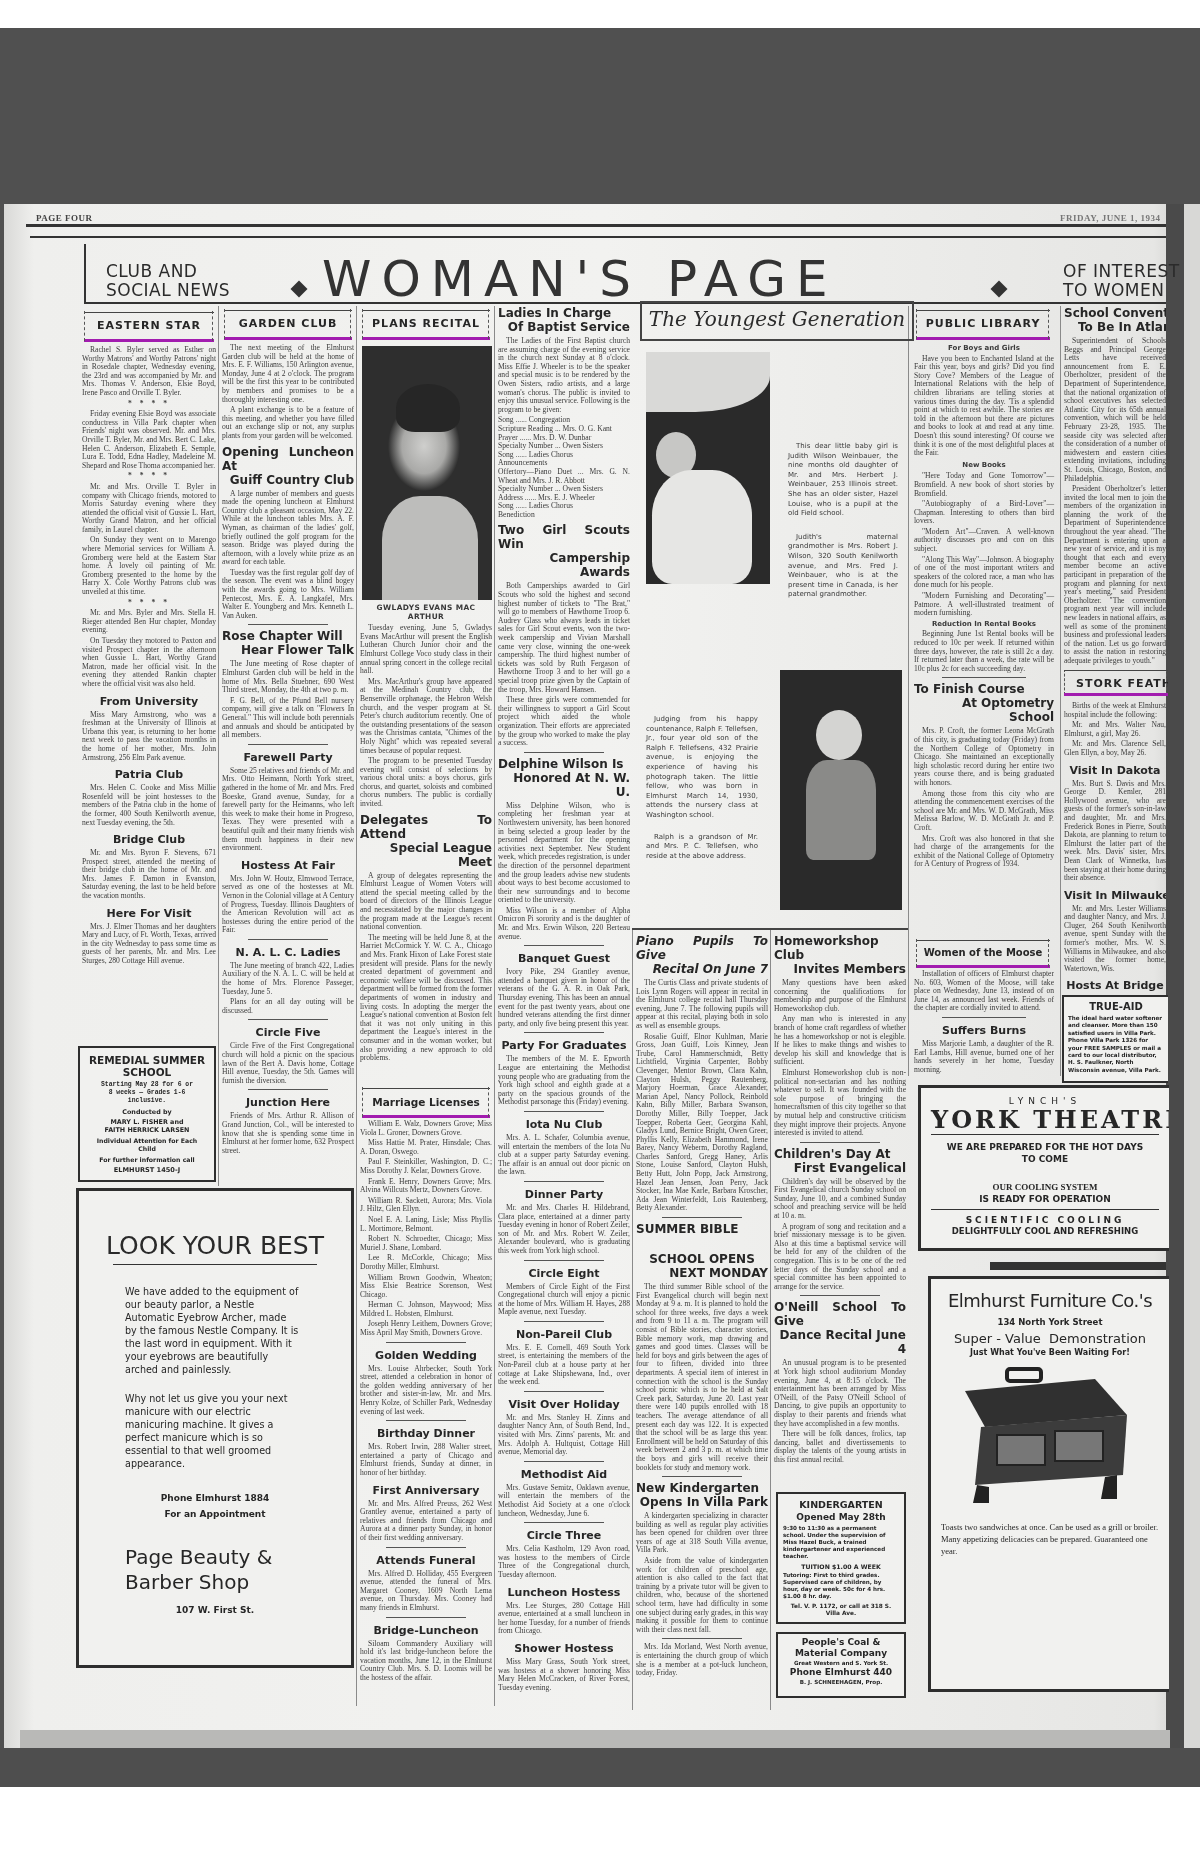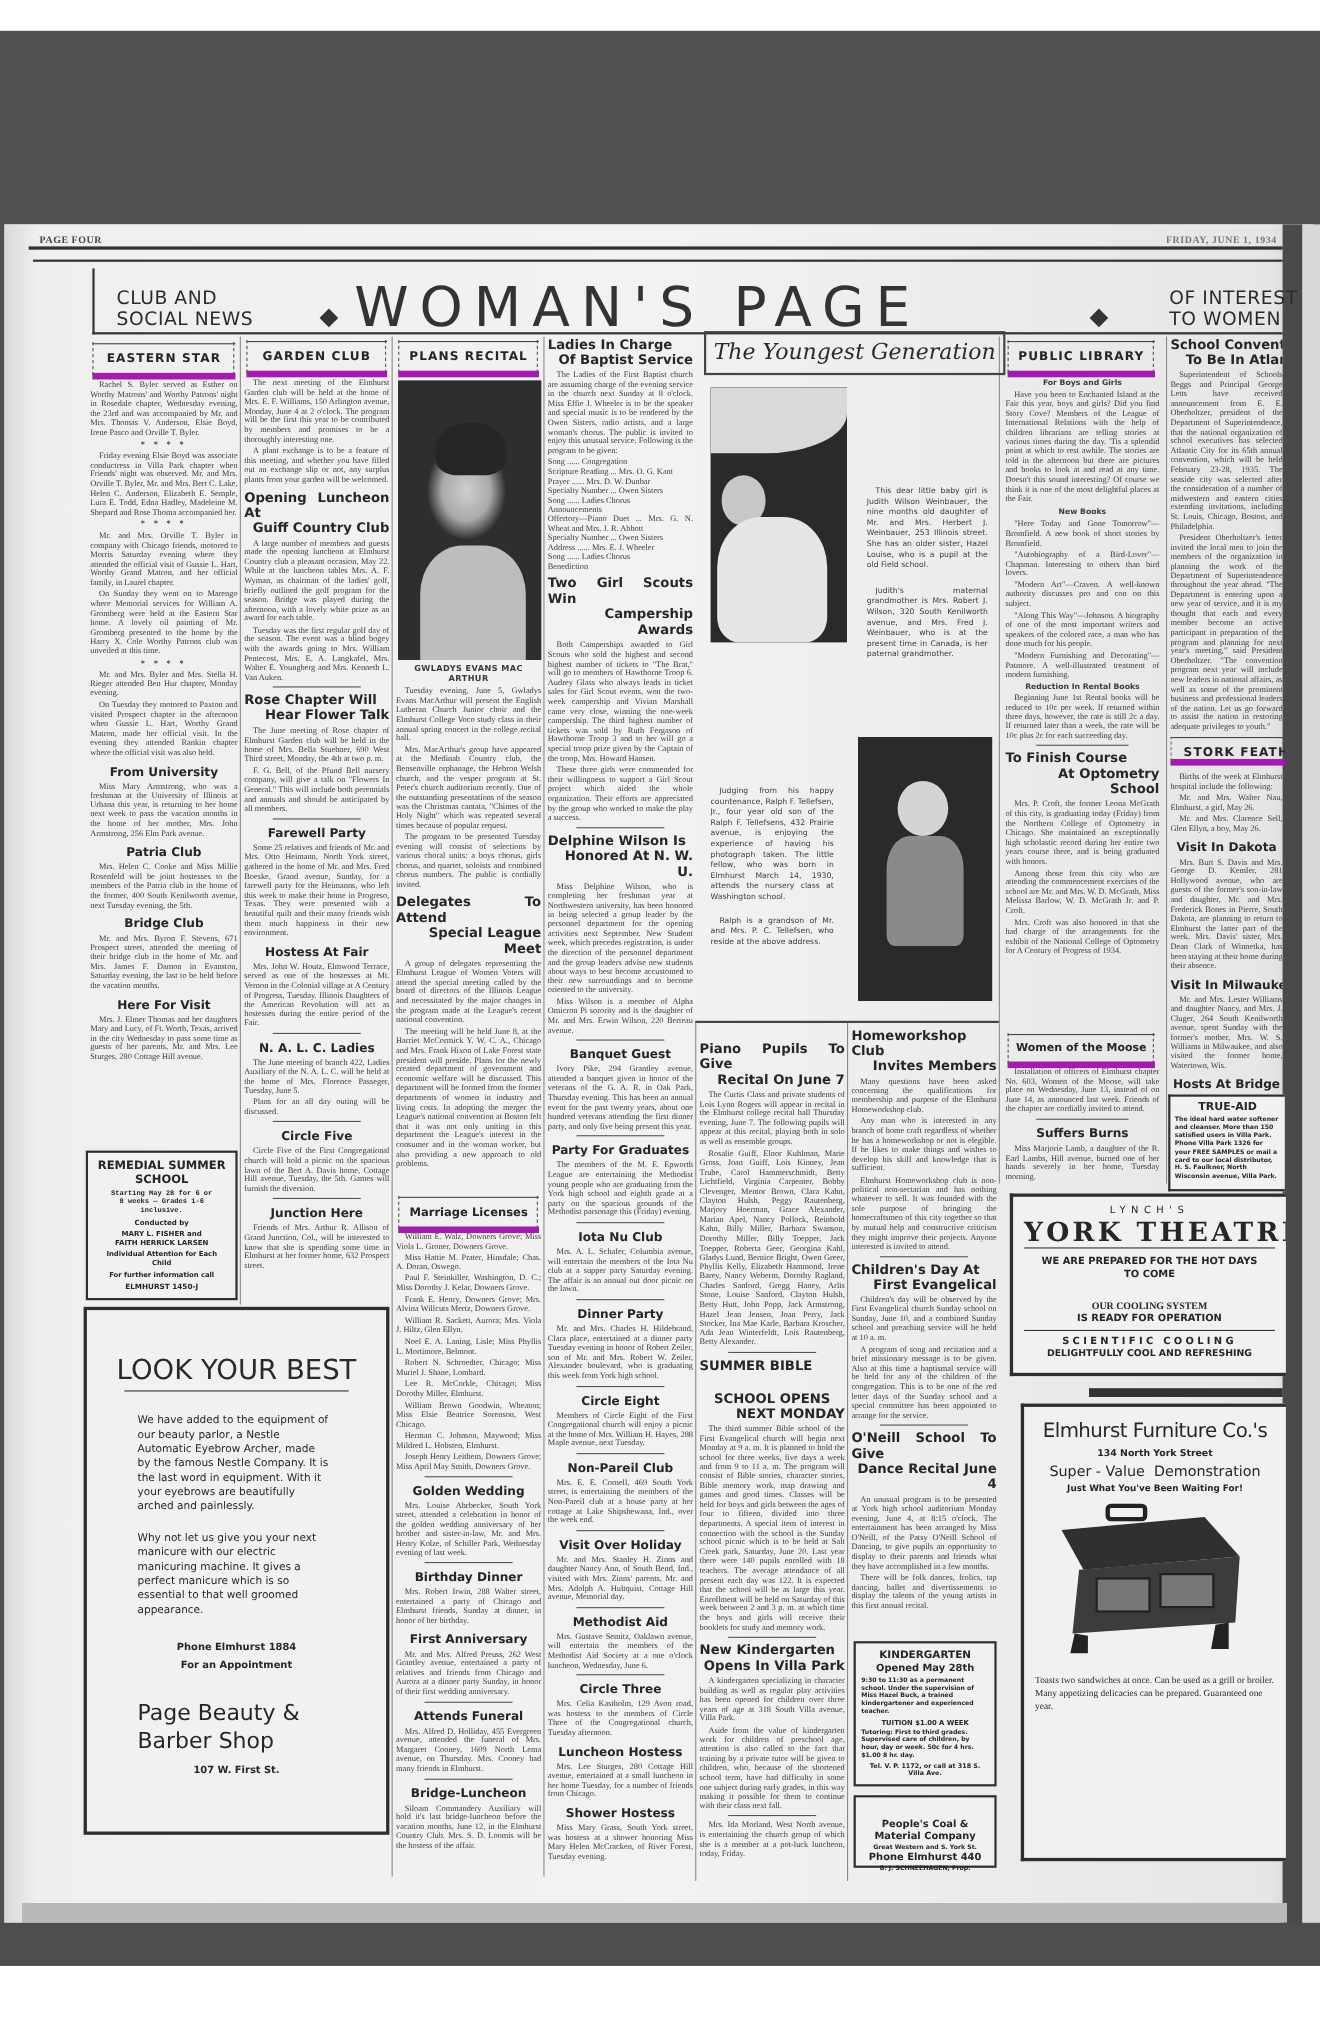--- a/index.html
+++ b/index.html
@@ -19,21 +19,21 @@
   .big-title{font-family:"DejaVu Sans","Liberation Sans",sans-serif;font-size:50px;letter-spacing:10px;color:#333;line-height:56px;}
   .diamond{width:12px;height:12px;background:#333;transform:rotate(45deg);}
   .col{position:absolute;font-size:7.6px;line-height:8.6px;text-align:justify;color:#3a3a3a;}
   .hd{font-family:"DejaVu Sans","Liberation Sans",sans-serif;font-weight:bold;font-size:11px;line-height:13px;color:#262626;margin:6px 0 3px;}
   .hd.c{text-align:center;}
   .hd2{font-family:"DejaVu Sans","Liberation Sans",sans-serif;font-weight:bold;font-size:12px;line-height:14px;color:#262626;margin:4px 0 3px;}
   .hd2 .l2{display:block;text-align:right;}
   .p{text-indent:8px;margin:0 0 2px;}
   .stars{text-align:center;font-weight:bold;letter-spacing:3px;margin:2px 0;}
   .sep{border-top:1px solid #555;width:60%;margin:4px auto;}
-  .boxhd{position:absolute;border-top:1px solid #444;border-bottom:6px solid #a21caf;text-align:center;
+  .boxhd{position:absolute;border-top:1px solid #444;border-bottom:3px solid #a21caf;text-align:center;
          font-family:"DejaVu Sans","Liberation Sans",sans-serif;font-weight:bold;font-size:11px;letter-spacing:1px;color:#262626;}
   .boxhd::before,.boxhd::after{content:"";position:absolute;top:-2px;bottom:-2px;width:1px;border-left:1px dashed #555;}
   .boxhd::before{left:0;} .boxhd::after{right:0;}
   .vline{position:absolute;width:1px;background:#8a8a8a;}
   .photo{position:absolute;background:#3c3c3c;overflow:hidden;}
   .ad{position:absolute;border:2px solid #2e2e2e;background:#f1f1ef;font-family:"DejaVu Sans","Liberation Sans",sans-serif;text-align:center;color:#262626;}
   .ad .t{font-weight:bold;}
   .sans{font-family:"DejaVu Sans","Liberation Sans",sans-serif;}
   .script{font-family:"DejaVu Serif","Liberation Serif",serif;font-style:italic;}
 </style>
@@ -259,21 +259,21 @@
   <p class="p">Judging from his happy countenance, Ralph F. Tellefsen, Jr., four year old son of the Ralph F. Tellefsens, 432 Prairie avenue, is enjoying the experience of having his photograph taken. The little fellow, who was born in Elmhurst March 14, 1930, attends the nursery class at Washington school.</p>
   <p class="p" style="margin-top:12px;">Ralph is a grandson of Mr. and Mrs. P. C. Tellefsen, who reside at the above address.</p>
 </div>
 <div class="photo" style="left:780px;top:670px;width:122px;height:240px;background:#2a2a2a;">
   <div style="position:absolute;left:36px;top:40px;width:46px;height:50px;border-radius:50%;background:#d4d4d2;"></div>
   <div style="position:absolute;left:26px;top:90px;width:70px;height:100px;border-radius:30% 30% 10% 10%;background:#8a8a88;"></div>
 </div>
 <div class="abs" style="left:632px;top:928px;width:276px;height:2px;background:#444;"></div>
 
 <div class="col" style="left:636px;top:934px;width:132px;">
-  <div class="hd2" style="margin-top:12px;"><span>Piano Pupils To Give</span><span class="l2">Recital On June 7</span></div>
+  <div class="hd2" style="margin-top:0;font-style:italic;"><span>Piano Pupils To Give</span><span class="l2">Recital On June 7</span></div>
   <p class="p">The Curtis Class and private students of Lois Lynn Rogers will appear in recital in the Elmhurst college recital hall Thursday evening, June 7. The following pupils will appear at this recital, playing both in solo as well as ensemble groups.</p>
   <p class="p">Rosalie Guiff, Elnor Kuhlman, Marie Gross, Joan Guiff, Lois Kinney, Jean Trube, Carol Hammerschmidt, Betty Lichtfield, Virginia Carpenter, Bobby Clevenger, Mentor Brown, Clara Kahn, Clayton Hulsh, Peggy Rautenberg, Marjory Hoerman, Grace Alexander, Marian Apel, Nancy Pollock, Reinbold Kahn, Billy Miller, Barbara Swanson, Dorothy Miller, Billy Toepper, Jack Toepper, Roberta Geer, Georgina Kahl, Gladys Lund, Bernice Bright, Owen Greer, Phyllis Kelly, Elizabeth Hammond, Irene Barey, Nancy Weberm, Dorothy Ragland, Charles Sanford, Gregg Haney, Arlis Stone, Louise Sanford, Clayton Hulsh, Betty Hutt, John Popp, Jack Armstrong, Hazel Jean Jensen, Joan Perry, Jack Stocker, Ina Mae Karle, Barbara Kroscher, Ada Jean Winterfeldt, Lois Rautenberg, Betty Alexander.</p>
   <div class="sep"></div>
   <div class="hd2"><span>SUMMER BIBLE</span><span class="l2" style="text-align:center;margin-top:16px;">SCHOOL OPENS</span><span class="l2">NEXT MONDAY</span></div>
   <p class="p">The third summer Bible school of the First Evangelical church will begin next Monday at 9 a. m. It is planned to hold the school for three weeks, five days a week and from 9 to 11 a. m. The program will consist of Bible stories, character stories, Bible memory work, map drawing and games and good times. Classes will be held for boys and girls between the ages of four to fifteen, divided into three departments. A special item of interest in connection with the school is the Sunday school picnic which is to be held at Salt Creek park, Saturday, June 20. Last year there were 140 pupils enrolled with 18 teachers. The average attendance of all present each day was 122. It is expected that the school will be as large this year. Enrollment will be held on Saturday of this week between 2 and 3 p. m. at which time the boys and girls will receive their booklets for study and memory work.</p>
   <div class="sep"></div>
   <div class="hd2"><span>New Kindergarten</span><span class="l2">Opens In Villa Park</span></div>
   <p class="p">A kindergarten specializing in character building as well as regular play activities has been opened for children over three years of age at 318 South Villa avenue, Villa Park.</p>
   <p class="p">Aside from the value of kindergarten work for children of preschool age, attention is also called to the fact that training by a private tutor will be given to children, who, because of the shortened school term, have had difficulty in some one subject during early grades, in this way making it possible for them to continue with their class next fall.</p>
   <div class="sep"></div>
@@ -298,21 +298,21 @@
 <div class="ad" style="left:776px;top:1492px;width:126px;height:128px;">
   <div class="t" style="font-size:9.5px;margin-top:5px;">KINDERGARTEN</div>
   <div class="t" style="font-size:9px;margin-top:2px;">Opened May 28th</div>
   <div class="t" style="font-size:5.6px;line-height:7px;text-align:left;margin:3px 5px;">9:30 to 11:30 as a permanent school. Under the supervision of Miss Hazel Buck, a trained kindergartener and experienced teacher.</div>
   <div class="t" style="font-size:6.2px;margin:2px 0;">TUITION $1.00 A WEEK</div>
   <div class="t" style="font-size:5.6px;line-height:7px;text-align:left;margin:2px 5px;">Tutoring: First to third grades. Supervised care of children, by hour, day or week. 50c for 4 hrs. $1.00 8 hr. day.</div>
   <div class="t" style="font-size:5.8px;line-height:7px;margin:3px 10px;">Tel. V. P. 1172, or call at 318 S. Villa Ave.</div>
 </div>
 
 <div class="ad" style="left:776px;top:1632px;width:126px;height:62px;">
-  <div class="t" style="font-size:9px;line-height:11px;margin-top:20px;">People's Coal &amp;</div>
+  <div class="t" style="font-size:9px;line-height:11px;margin-top:3px;">People's Coal &amp;</div>
   <div class="t" style="font-size:9px;line-height:11px;">Material Company</div>
   <div class="t" style="font-size:5.6px;line-height:8px;">Great Western and S. York St.</div>
   <div class="t" style="font-size:9px;line-height:11px;">Phone Elmhurst 440</div>
   <div class="t" style="font-size:5.6px;line-height:8px;">B. J. SCHNEEHAGEN, Prop.</div>
 </div>
 
 <div class="boxhd" style="left:916px;top:310px;width:134px;height:26px;line-height:26px;">PUBLIC LIBRARY</div>
 <div class="col" style="left:914px;top:342px;width:140px;">
   <div class="sans" style="font-weight:bold;text-align:center;font-size:7px;margin:2px 0;">For Boys and Girls</div>
   <p class="p">Have you been to Enchanted Island at the Fair this year, boys and girls? Did you find Story Cove? Members of the League of International Relations with the help of children librarians are telling stories at various times during the day. 'Tis a splendid point at which to rest awhile. The stories are told in the afternoon but there are pictures and books to look at and read at any time. Doesn't this sound interesting? Of course we think it is one of the most delightful places at the Fair.</p>

